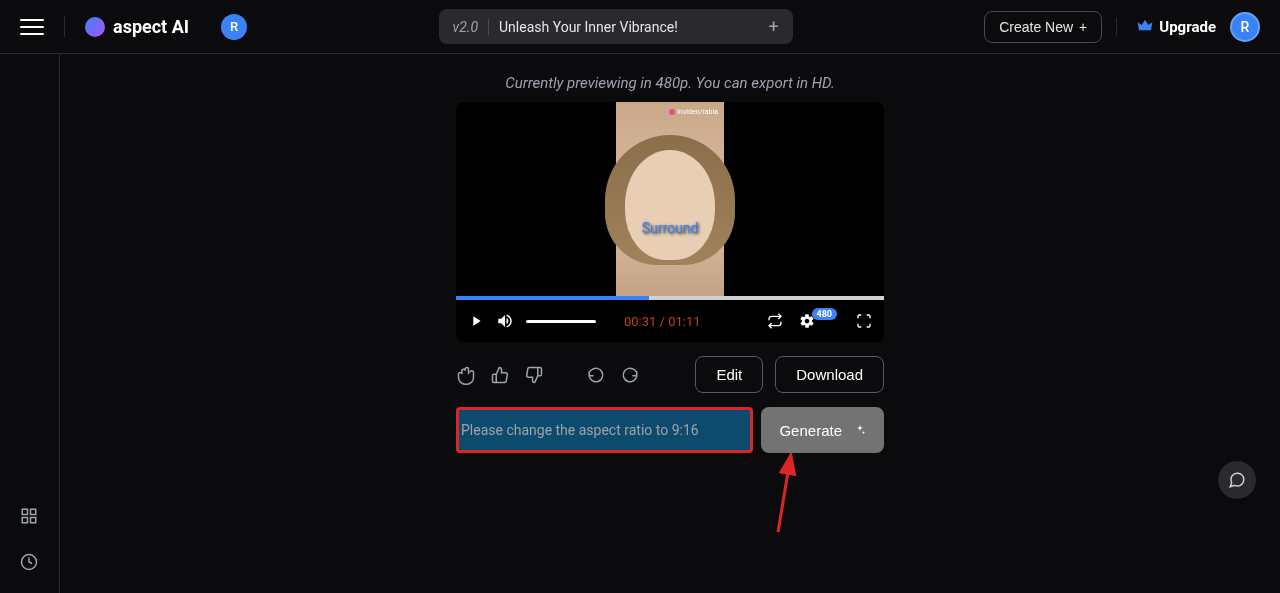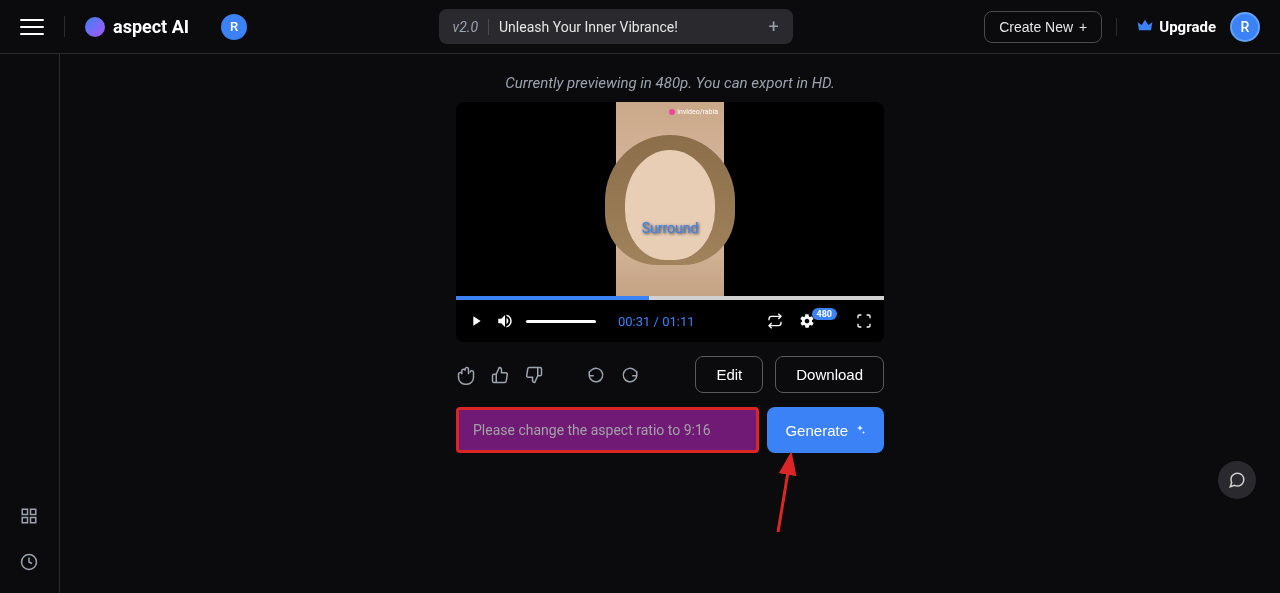--- a/index.html
+++ b/index.html
@@ -267,23 +267,23 @@
       display: flex;
       align-items: center;
     }
     .volume-slider {
       width: 70px;
       height: 3px;
       background: #fff;
       border-radius: 2px;
     }
     .time {
-      color: #3b82f6;
+      color: #c2410c;
       font-size: 13px;
-      margin-left: 10px;
+      margin-left: 16px;
     }
     .controls-right {
       margin-left: auto;
       display: flex;
       align-items: center;
       gap: 16px;
     }
     .quality-badge {
       background: #3b82f6;
       color: #fff;
@@ -328,38 +328,38 @@
     }
     .prompt-row {
       width: 428px;
       display: flex;
       gap: 8px;
       margin-top: 14px;
       align-items: stretch;
     }
     .prompt-input {
       flex: 1;
-      background: #701a75;
+      background: #0c4a6e;
       border: 3px solid #dc2626;
       border-radius: 4px;
-      padding: 12px 14px;
+      padding: 12px 2px;
       color: #a1a1a6;
       font-size: 14px;
     }
     .generate-btn {
-      background: #3b82f6;
+      background: #737373;
       color: #fff;
       border: none;
       padding: 12px 18px;
       border-radius: 8px;
       font-size: 15px;
       font-weight: 500;
       display: flex;
       align-items: center;
-      gap: 6px;
+      gap: 12px;
       cursor: pointer;
     }
     .arrow-annotation {
       position: absolute;
       left: 768px;
       top: 452px;
       pointer-events: none;
     }
     .chat-bubble {
       position: absolute;

